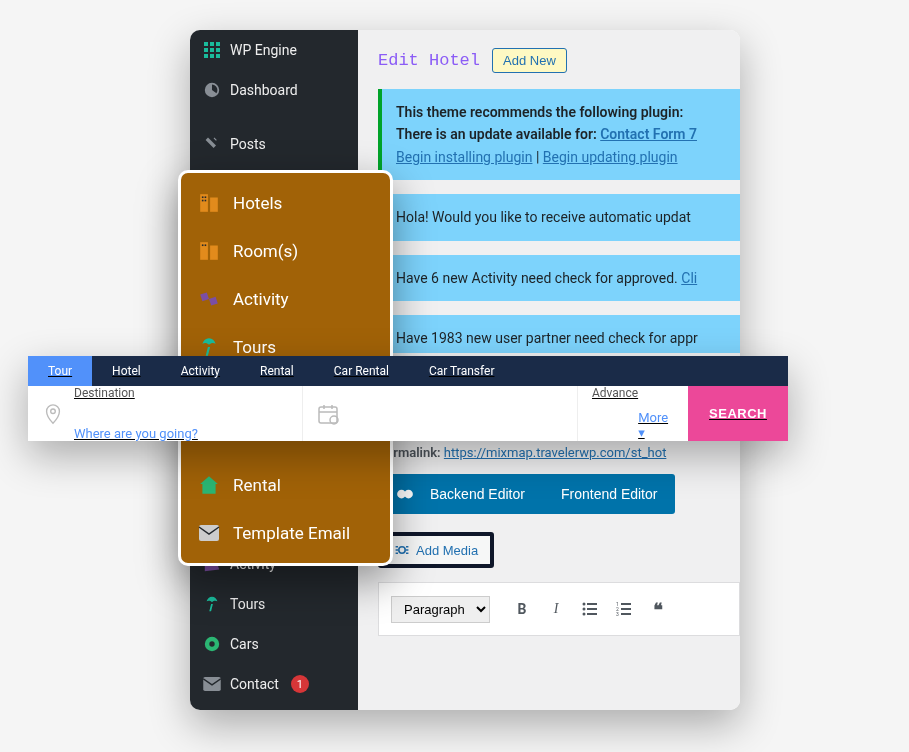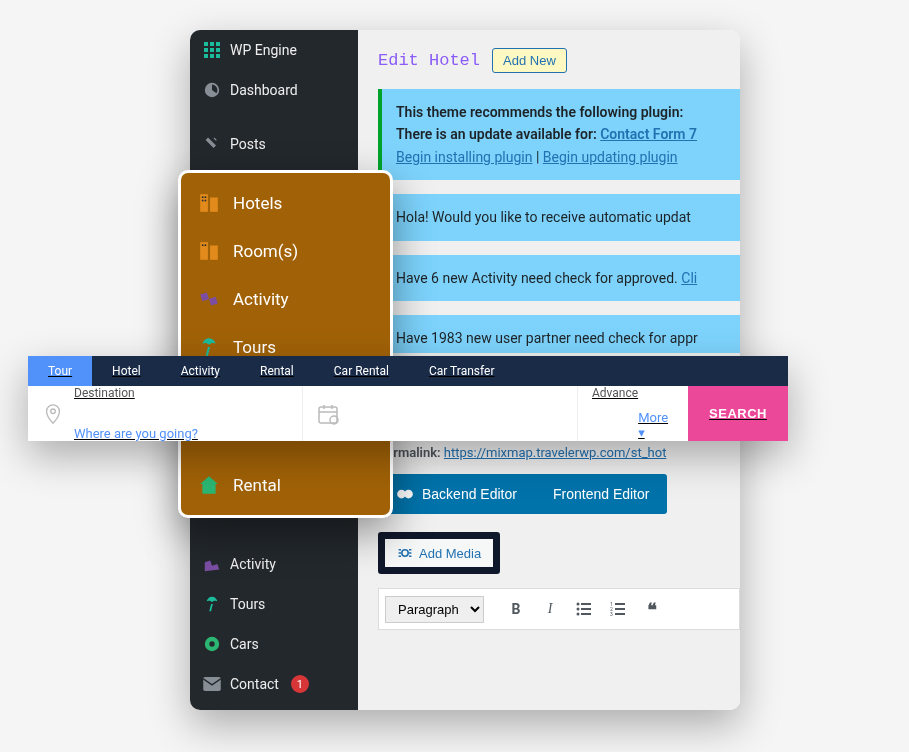--- a/index.html
+++ b/index.html
@@ -21,27 +21,27 @@
 
 .notice { border-left: 4px solid #00a32a; background: #7dd3fc; padding: 12px 14px; margin-bottom: 14px; font-size: 14px; color: #1d2327; line-height: 1.6; }
 .notice .link { color: #2271b1; text-decoration: underline; cursor: pointer; }
 .notice .bold { font-weight: 600; }
 
 .permalink-row { font-size: 13px; color: #50575e; margin: 16px 0 14px; }
 .permalink-row .bold { font-weight: 600; }
 .permalink-row .link { color: #2271b1; text-decoration: underline; cursor: pointer; }
 
 .editor-btns { display: flex; gap: 0; margin-bottom: 18px; }
-.editor-btn { background: #0073aa; color: #fff; border: none; padding: 12px 18px; font-size: 14px; cursor: pointer; display: flex; align-items: center; gap: 8px; }
+.editor-btn { background: #0073aa; color: #fff; border: none; padding: 12px 18px; font-size: 14px; cursor: pointer; display: flex; align-items: center; gap: 16px; }
 .editor-btn:first-child { border-radius: 3px 0 0 3px; }
 .editor-btn:last-child { border-radius: 0 3px 3px 0; }
 
-.add-media-btn { border: 7px solid #0f172a; color: #2271b1; background: #f6f7f7; padding: 6px 12px; font-size: 13px; border-radius: 3px; cursor: pointer; display: inline-flex; align-items: center; gap: 6px; margin-bottom: 14px; }
-
-.toolbar { display: flex; align-items: flex-end; gap: 6px; background: #fff; border: 1px solid #dcdcde; padding: 6px; }
+.add-media-btn { border: 4px solid #0f172a; color: #2271b1; background: #f6f7f7; padding: 6px 12px; font-size: 13px; border-radius: 3px; cursor: pointer; display: inline-flex; align-items: center; gap: 6px; margin-bottom: 14px; }
+
+.toolbar { display: flex; align-items: flex-end; gap: 6px; background: #fff; border: 1px solid #dcdcde; padding: 12px; }
 .toolbar select { padding: 4px 8px; border: 1px solid #ccc; font-size: 13px; }
 .tbtn { width: 28px; height: 28px; display: flex; align-items: center; justify-content: center; cursor: pointer; color: #50575e; font-size: 14px; }
 
 .popout-menu { position: absolute; left: 178px; top: 170px; width: 215px; background: #a16207; border: 3px solid #fff; border-radius: 10px; box-shadow: 0 15px 40px rgba(0,0,0,0.4); z-index: 5; padding: 6px 0; }
 .popout-item { display: flex; align-items: center; gap: 12px; padding: 12px 16px; color: #fff; font-size: 17px; cursor: pointer; }
 .popout-item .picon { width: 24px; height: 24px; display: flex; align-items: center; justify-content: center; flex-shrink: 0; }
 .popout-item .orange { color: #e28b1c; }
 .popout-item .teal { color: #1abc9c; }
 .popout-item .green { color: #2bb673; }
 .popout-item .purple { color: #7b4ea3; }
@@ -267,20 +267,29 @@
   </div>
   <div style="height:90px"></div>
   <div class="popout-item">
     <span class="picon green">
         <svg width="22" height="22" viewBox="0 0 20 20" fill="currentColor">
           <path d="M10 2l8 7h-2v9H4v-9H2z"></path>
         </svg>
       </span>
     <span>Rental</span>
   </div>
+  <div class="popout-item">
+    <span class="picon white">
+        <svg width="22" height="16" viewBox="0 0 20 16" fill="currentColor">
+          <rect x="0" y="0" width="20" height="16" rx="2"></rect>
+          <path d="M0 2l10 7 10-7" stroke="#23282d" stroke-width="1.5" fill="none"></path>
+        </svg>
+      </span>
+    <span>Template Email</span>
+  </div>
 </div>
 
 <div class="search-bar">
   <div class="search-tabs">
     <div class="search-tab active">Tour</div>
     <div class="search-tab">Hotel</div>
     <div class="search-tab">Activity</div>
     <div class="search-tab">Rental</div>
     <div class="search-tab">Car Rental</div>
     <div class="search-tab">Car Transfer</div>

